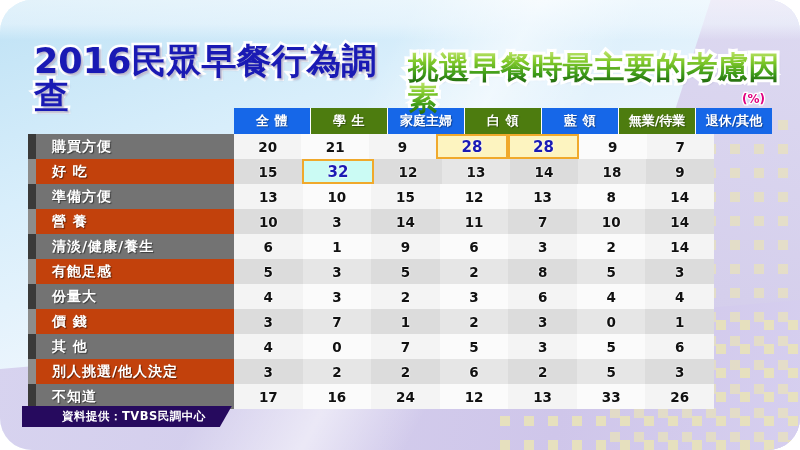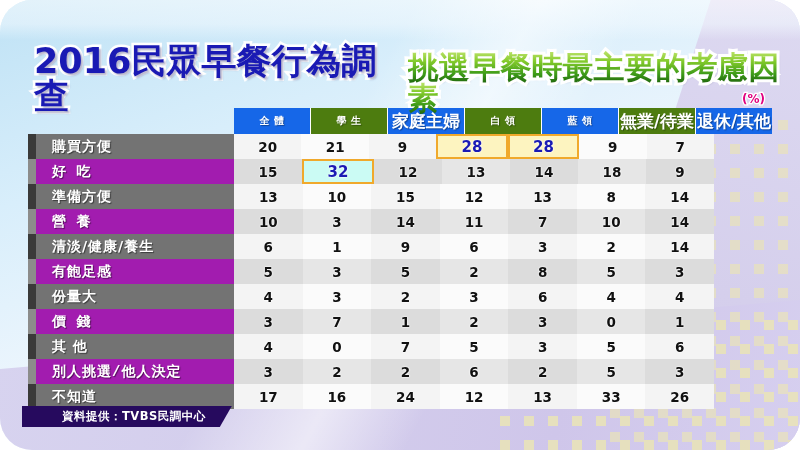--- a/index.html
+++ b/index.html
@@ -80,39 +80,39 @@
     position:absolute;left:742px;top:92px;
     font-size:12px;font-weight:bold;color:#e0007f;
     -webkit-text-stroke:2.5px #ffffff;paint-order:stroke fill;
   }
 
   
   .table{position:absolute;left:28px;top:108px;width:744px;}
   .hdr{display:flex;height:26px;margin-left:206px;width:538px;}
   .hcell{
     flex:1;display:flex;align-items:center;justify-content:center;
-    color:#ffffff;font-size:10px;font-weight:bold;letter-spacing:.5px;
+    color:#ffffff;font-size:13px;font-weight:bold;letter-spacing:.5px;
     border-right:1px solid #ffffff;box-sizing:border-box;
     text-shadow:1px 1px 1px rgba(0,0,0,.35);
   }
   .hcell:last-child{border-right:none;}
   .hcell.blue{background:#1667e8;}
   .hcell.mag{background:#4d7c0f;}
-  .hcell.small{font-size:17px;letter-spacing:0;}
+  .hcell.small{font-size:13px;letter-spacing:0;}
 
   .row{display:flex;height:25px;}
   .rlabel{
     width:206px;box-sizing:border-box;
     display:flex;align-items:center;padding-left:16px;
     color:#ffffff;font-size:14px;font-weight:bold;letter-spacing:1px;
     text-shadow:1px 1px 1px rgba(0,0,0,.5);
     border-left:8px solid rgba(0,0,0,0);
   }
   .row.dark .rlabel{background:#737373;border-left-color:#3a3a39;}
-  .row.light .rlabel{background:#a21caf;border-left-color:#8c8c8b;font-family:Liberation Mono, monospace;}
+  .row.light .rlabel{background:#c2410c;border-left-color:#8c8c8b;}
   .cells{display:flex;width:480px;}
   .cell{
     flex:1;display:flex;align-items:center;justify-content:center;
     font-size:13.5px;font-weight:bold;color:#111111;
     box-sizing:border-box;
     text-shadow:0 0 2px #fff,0 0 2px #fff;
   }
   .row.dark .cell:nth-child(odd){background:#f4f4f4;}
   .row.dark .cell:nth-child(even){background:#fbfbfb;}
   .row.light .cell:nth-child(odd){background:#dcdcdc;}

